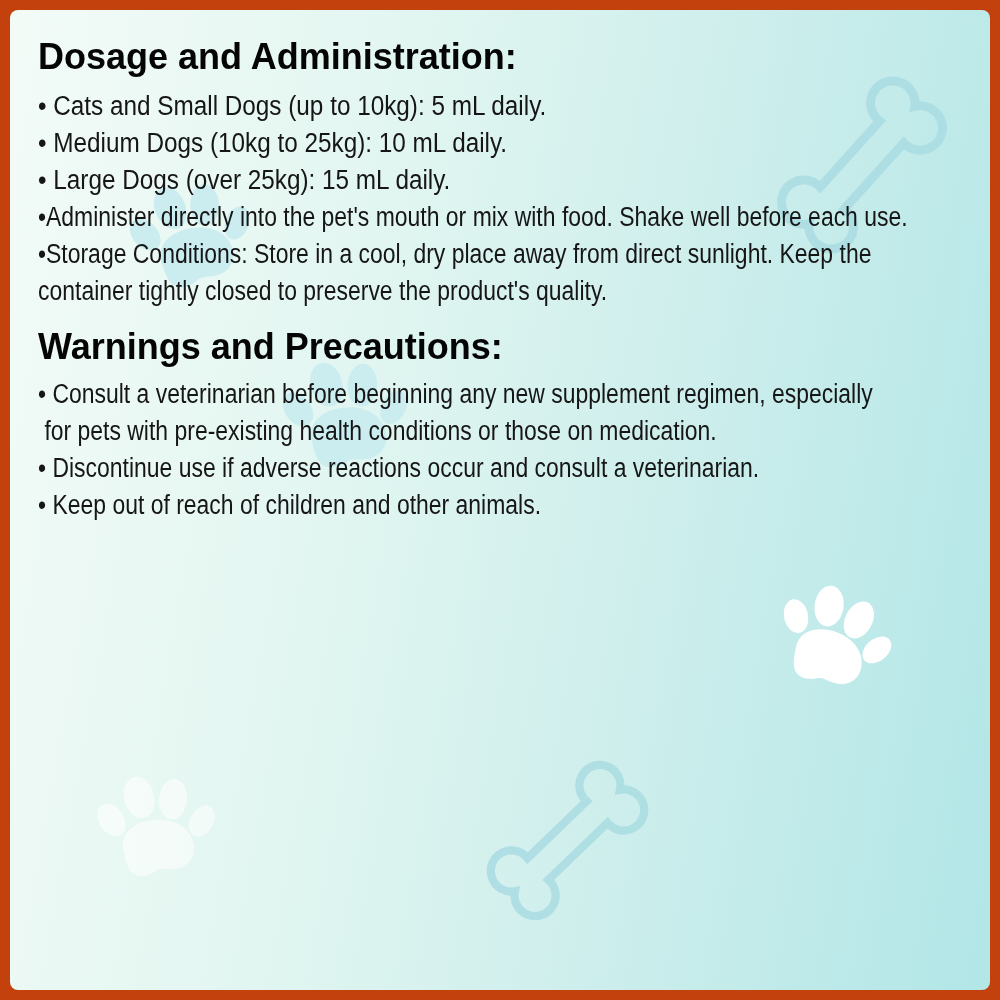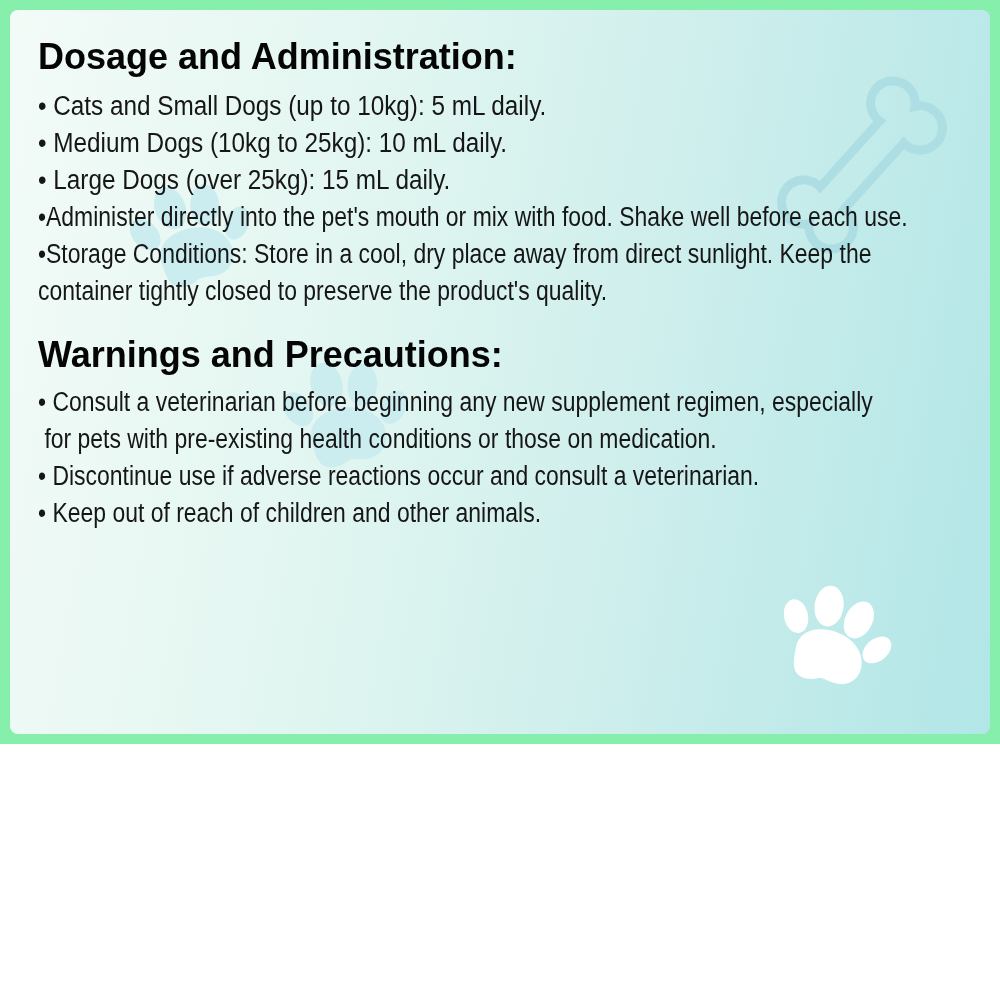--- a/index.html
+++ b/index.html
@@ -1,20 +1,20 @@
 <!DOCTYPE html>
 <html><head>
 <meta charset="utf-8">
 <style>
   html,body{margin:0;padding:0;background:#ffffff;}
   .frame{
     position:relative;
-    width:1000px;height:744px;
+    width:1000px;height:1000px;
     box-sizing:border-box;
-    background:#86efac;
+    background:#c2410c;
     padding:10px;
     overflow:hidden;
     font-family:"Liberation Sans","DejaVu Sans",sans-serif;
   }
   .bg{
     position:relative;
     width:100%;height:100%;
     border-radius:8px;
     background:linear-gradient(100deg,#f3fbf7 0%,#e2f6f1 35%,#cdeeec 65%,#b2e6e7 100%);
     overflow:hidden;
@@ -25,21 +25,21 @@
   .paw-white{fill:#ffffff;}
   .paw-ghost{fill:rgba(255,255,255,0.55);}
   .content{
     position:absolute;left:28px;top:26px;right:12px;z-index:2;
     color:#161616;
   }
   .heading{
     font-size:36px;font-weight:bold;color:#050505;
     line-height:42px;margin:0 0 10px 0;letter-spacing:0;
   }
-  .heading.second{margin:24px 0 8px 0;}
+  .heading.second{margin:16px 0 8px 0;}
   .ln{
     font-size:27px;line-height:37px;margin:0;
     white-space:pre;width:max-content;
     transform:scaleX(0.90);transform-origin:0 50%;
   }
   .ln.cond{transform:scaleX(0.85);}
 </style>
 </head>
 <body>
 

